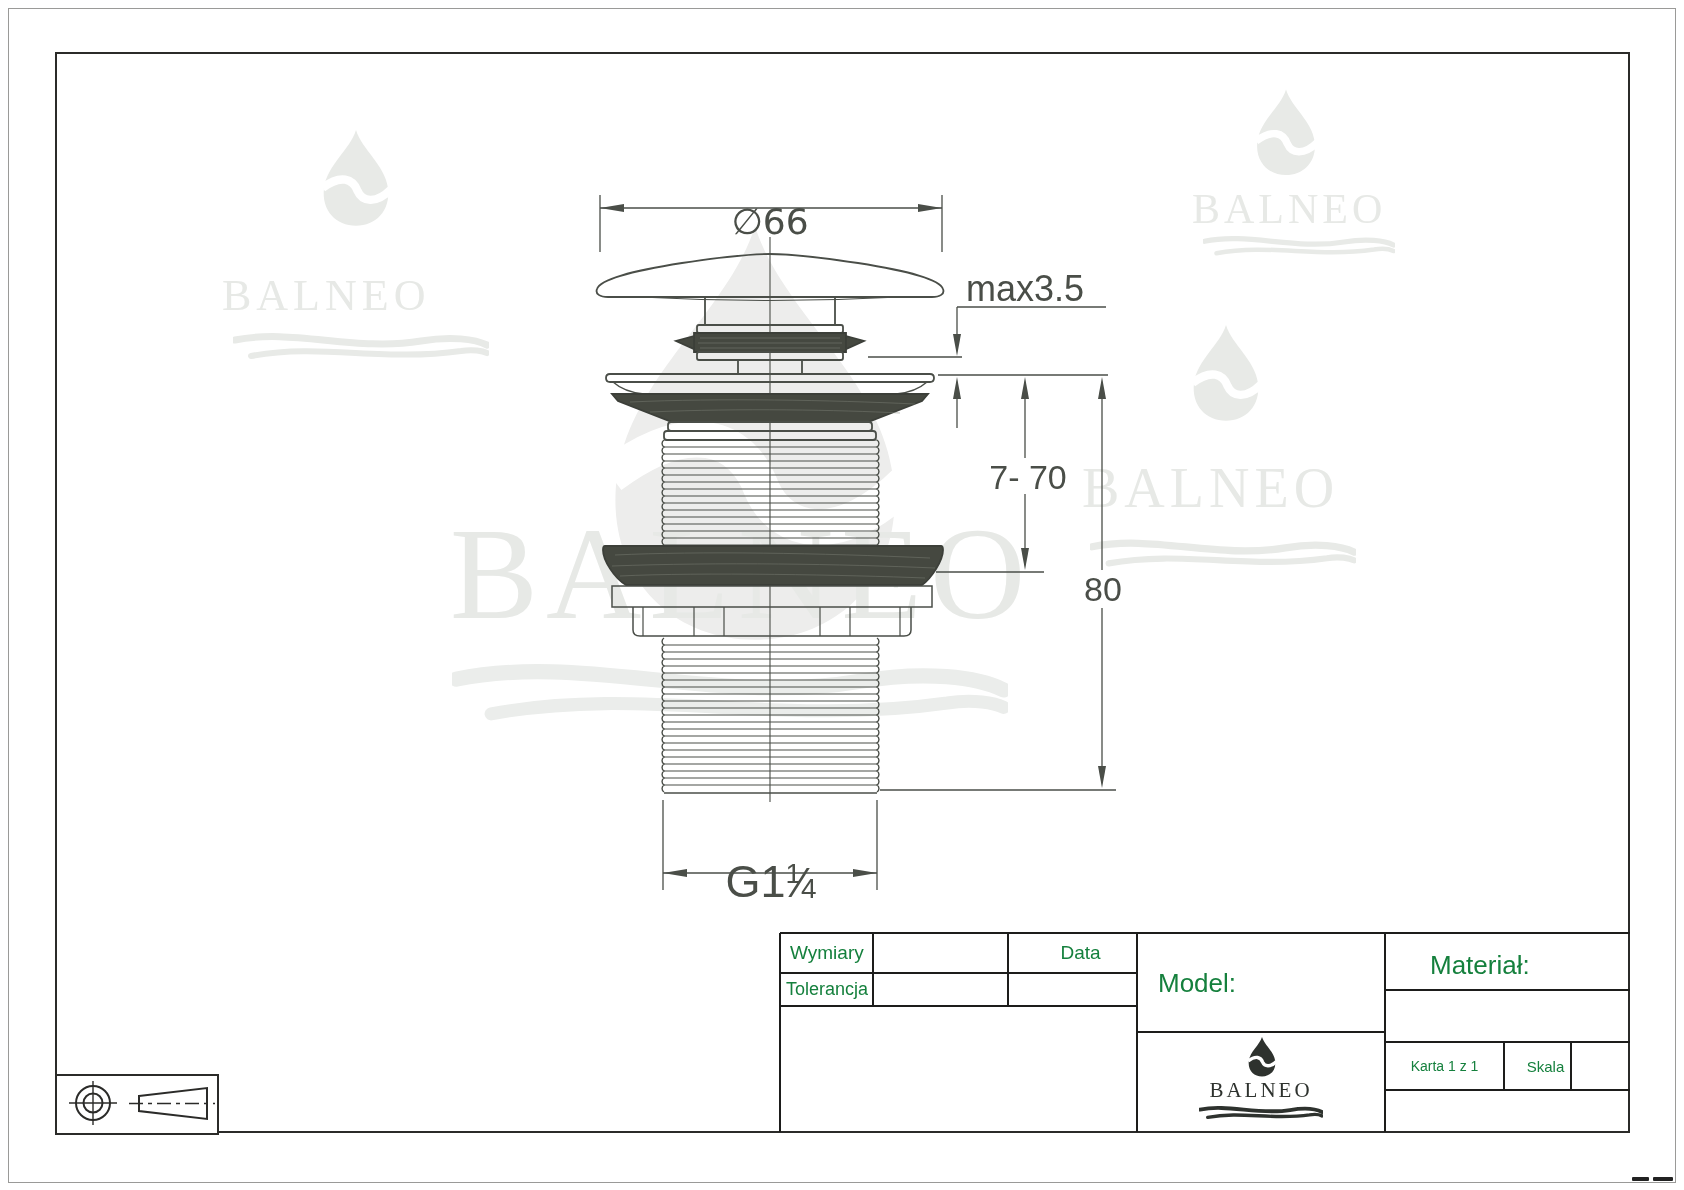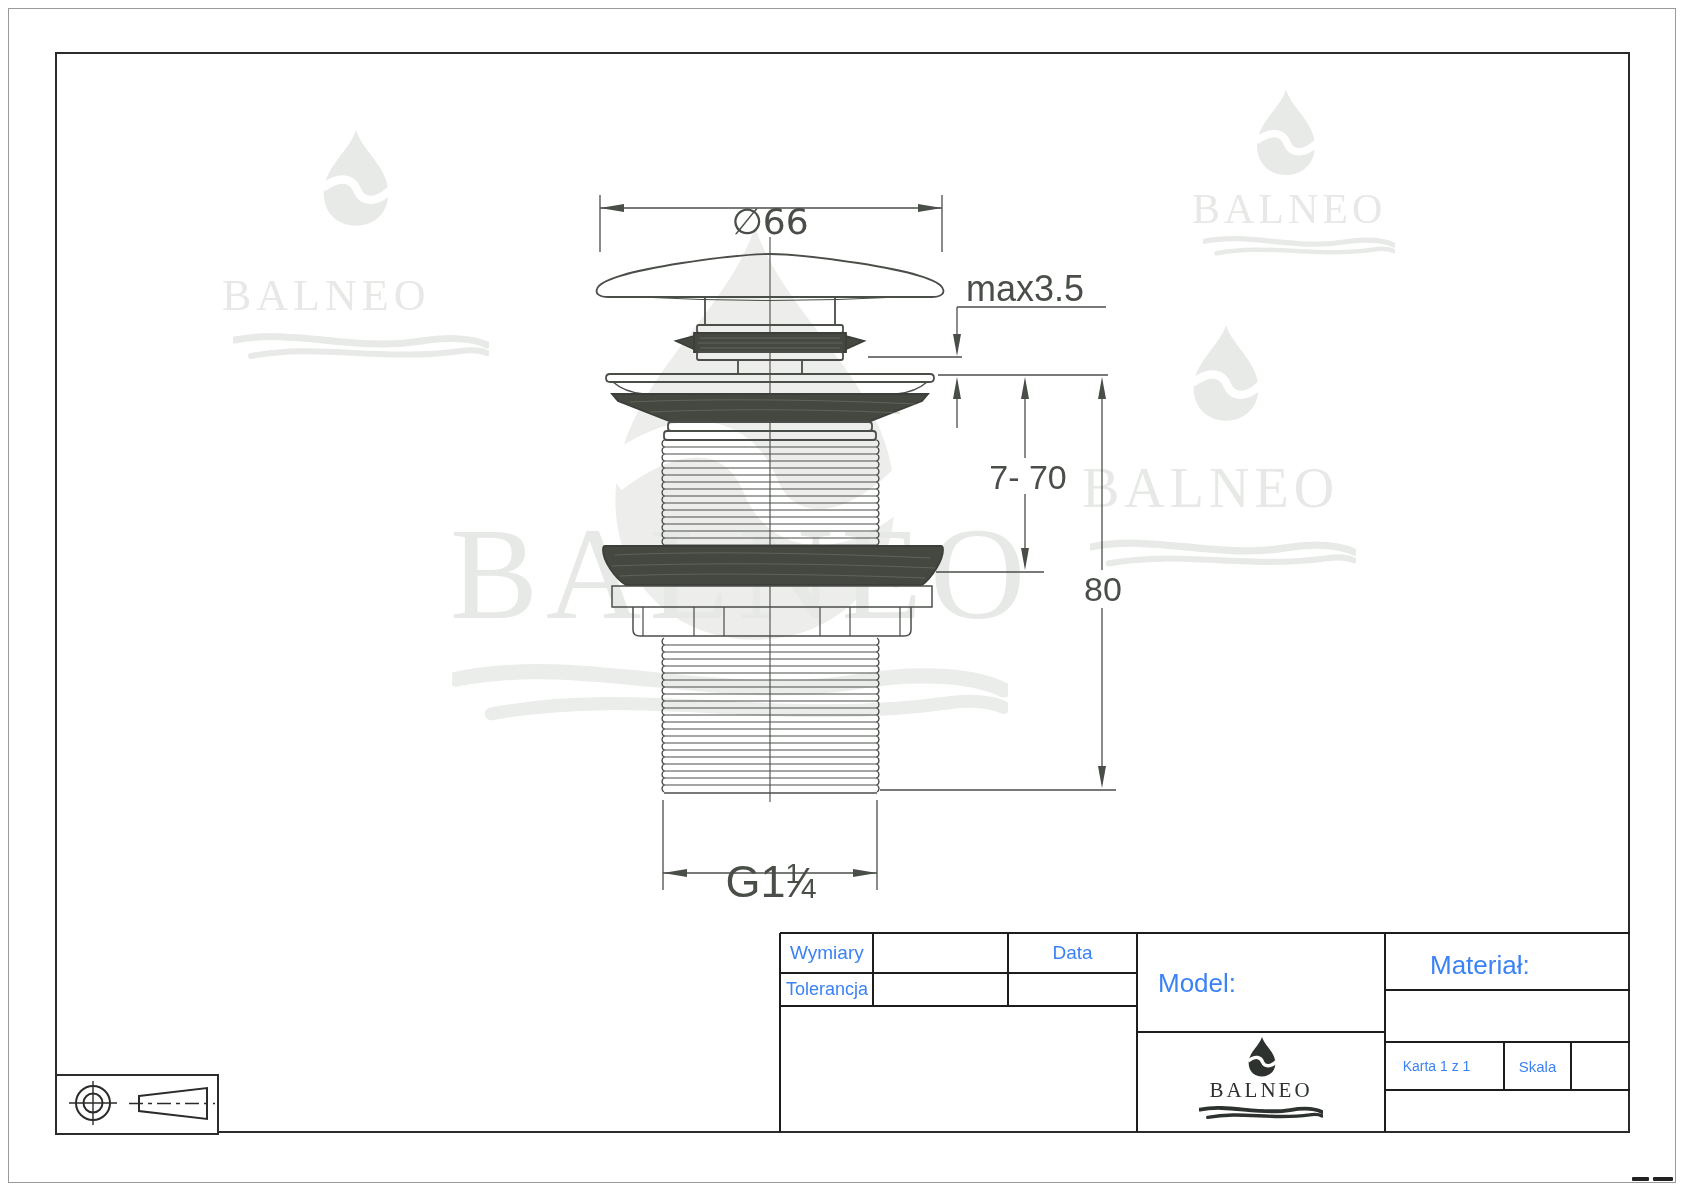--- a/index.html
+++ b/index.html
@@ -16,23 +16,23 @@
   
   svg.layer{position:absolute;left:0;top:0;}
   
   .dim{color:#4a4e48;line-height:1;white-space:nowrap;}
   .ctr{text-align:center;}
   #dia-label{font-family:"DejaVu Sans", sans-serif;}
   .frac sup{font-size:.62em;vertical-align:.5em;letter-spacing:-1px;}
   .frac sub{font-size:.62em;vertical-align:-.02em;}
   .fslash{font-size:.95em;margin:0 -3px;}
   
-  .tb{color:#3b82f6;}
+  .tb{color:#15803d;}
   .cell-mid{display:flex;align-items:center;}
-  .cell-ctr{display:flex;align-items:center;justify-content:center;}
+  .cell-ctr{display:flex;align-items:center;justify-content:center;padding-left:8px;}
   
   .logo-text{font-family:"Liberation Serif", serif;color:#2e322e;letter-spacing:3px;line-height:1;}
   
   .micro-bar{position:absolute;height:4px;background:#222;border-radius:1px;}
 </style>
 </head>
 <body>
 
 <div id="sheet">
 

